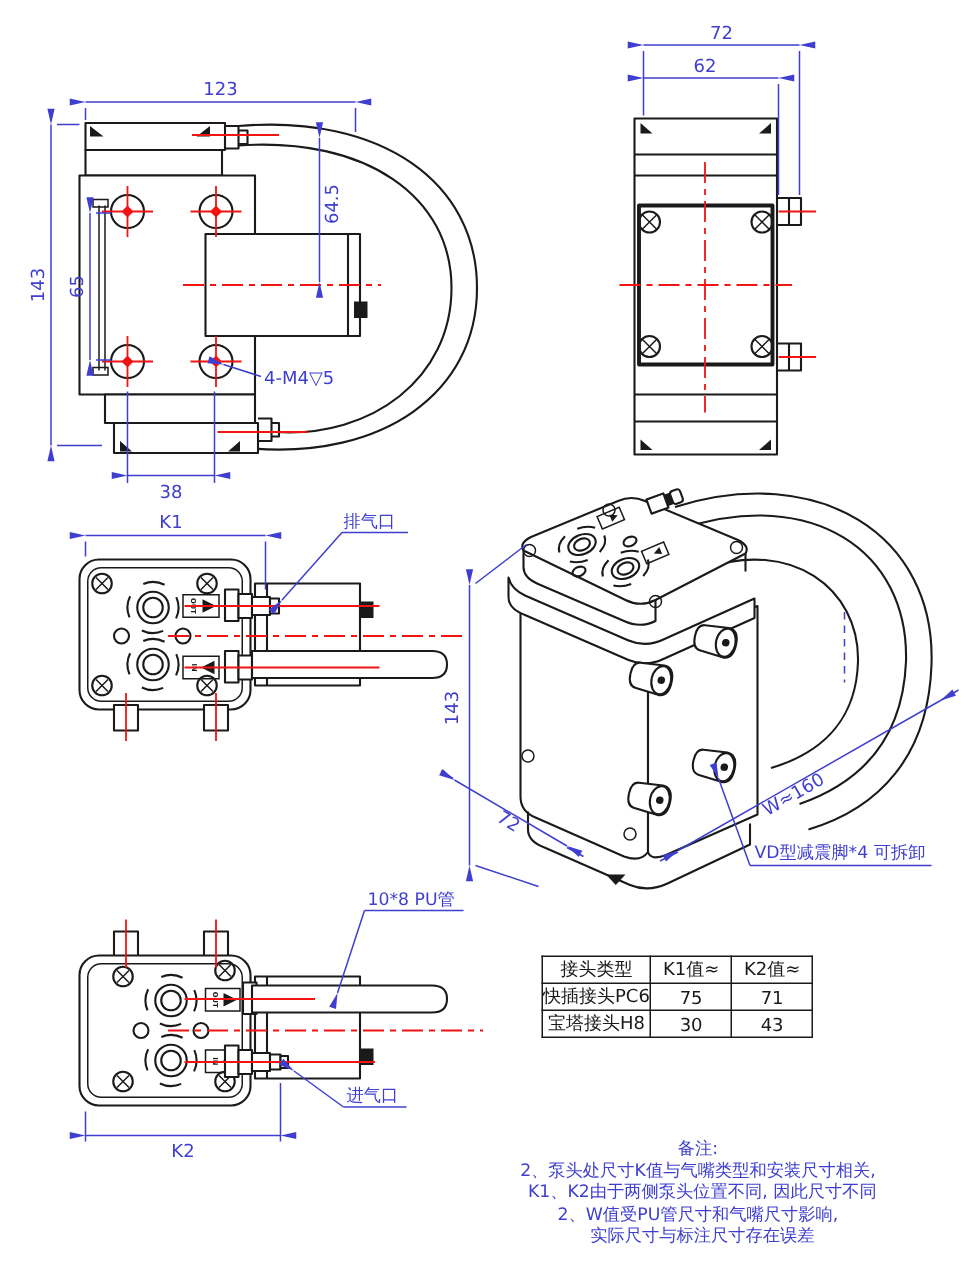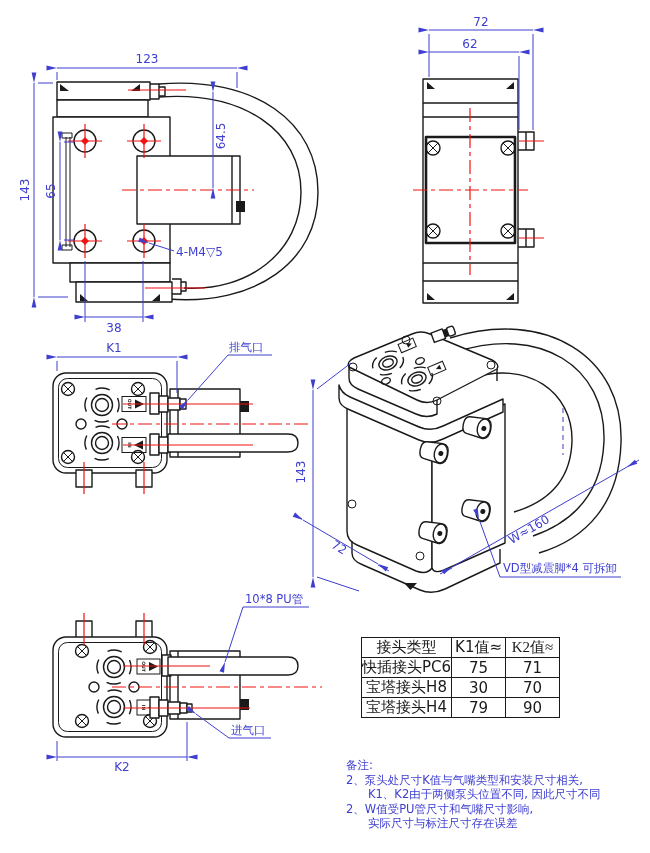--- a/index.html
+++ b/index.html
@@ -16,28 +16,28 @@
   .redd{stroke:#f21313;stroke-width:1.2;fill:none;stroke-dasharray:14 4 4 4;}
   .redf{fill:#f21313;stroke:none;}
   .dim{stroke:#3e3ed0;stroke-width:1;fill:none;}
   .dimd{stroke:#3e3ed0;stroke-width:1;fill:none;stroke-dasharray:5 4;}
   text{font-family:"DejaVu Sans",sans-serif;}
   .dimt{fill:#3e3ed0;font-size:12px;}
   .dimtc{fill:#3e3ed0;font-size:11.5px;}
   .mark{fill:#1a1a1a;font-size:4.5px;font-weight:bold;}
   
   #fit-table{position:absolute;left:361px;top:637px;border-collapse:collapse;
-             color:#1a1a1a;font-size:15px;table-layout:fixed;}
+             color:#1a1a1a;font-size:12px;table-layout:fixed;}
   #fit-table td,#fit-table th{border:1.4px solid #1a1a1a;text-align:center;
              padding:0;height:16px;font-weight:normal;overflow:hidden;white-space:nowrap;}
-  #fit-table .c1{width:68px;} #fit-table .c2{width:53px;} #fit-table .c3{width:53px;font-family:Liberation Serif, serif;}
+  #fit-table .c1{width:68px;} #fit-table .c2{width:53px;} #fit-table .c3{width:53px;}
   
   #notes{position:absolute;left:346px;top:758px;color:#3e3ed0;font-size:11.5px;
-         line-height:14.5px;white-space:nowrap;}
-  #notes .ind{margin-left:22px;}
+         line-height:14.5px;white-space:nowrap;text-align:center;}
+  #notes .ind{margin-left:6px;}
 </style>
 </head>
 <body>
 
 <div id="sheet">
 <svg id="draw" width="650" height="853" viewBox="0 0 650 853">
   <defs>
     <marker id="ab" refX="0.5" refY="3" markerWidth="12" markerHeight="6" orient="auto-start-reverse" markerUnits="userSpaceOnUse">
       <path d="M0.5,3 L11,0.6 L11,5.4 Z" fill="#3e3ed0"></path>
     </marker>
@@ -310,26 +310,21 @@
       <th class="c3">K2值≈</th>
     </tr>
     <tr>
       <td>快插接头PC6</td>
       <td>75</td>
       <td>71</td>
     </tr>
     <tr>
       <td>宝塔接头H8</td>
       <td>30</td>
-      <td>70</td>
-    </tr>
-    <tr>
-      <td>宝塔接头H4</td>
-      <td>79</td>
-      <td>90</td>
+      <td>43</td>
     </tr>
   </tbody>
     </table>
 
   <div id="notes">
     <div>备注:</div>
     <div>2、泵头处尺寸K值与气嘴类型和安装尺寸相关,</div>
     <div class="ind">K1、K2由于两侧泵头位置不同, 因此尺寸不同</div>
     <div>2、W值受PU管尺寸和气嘴尺寸影响,</div>
     <div class="ind">实际尺寸与标注尺寸存在误差</div>

